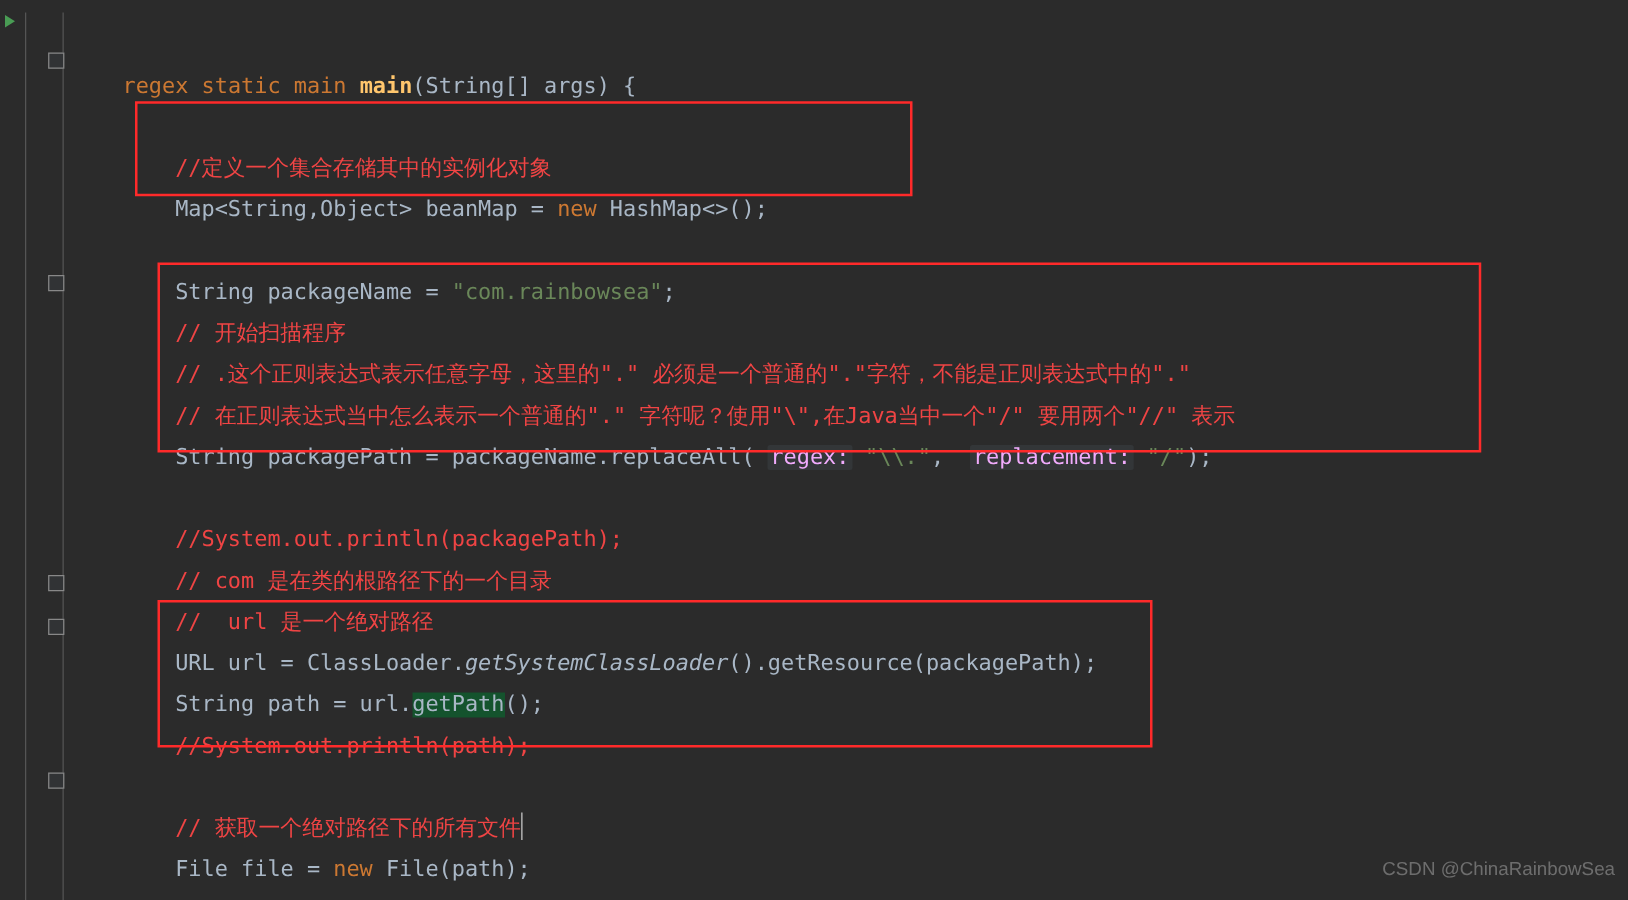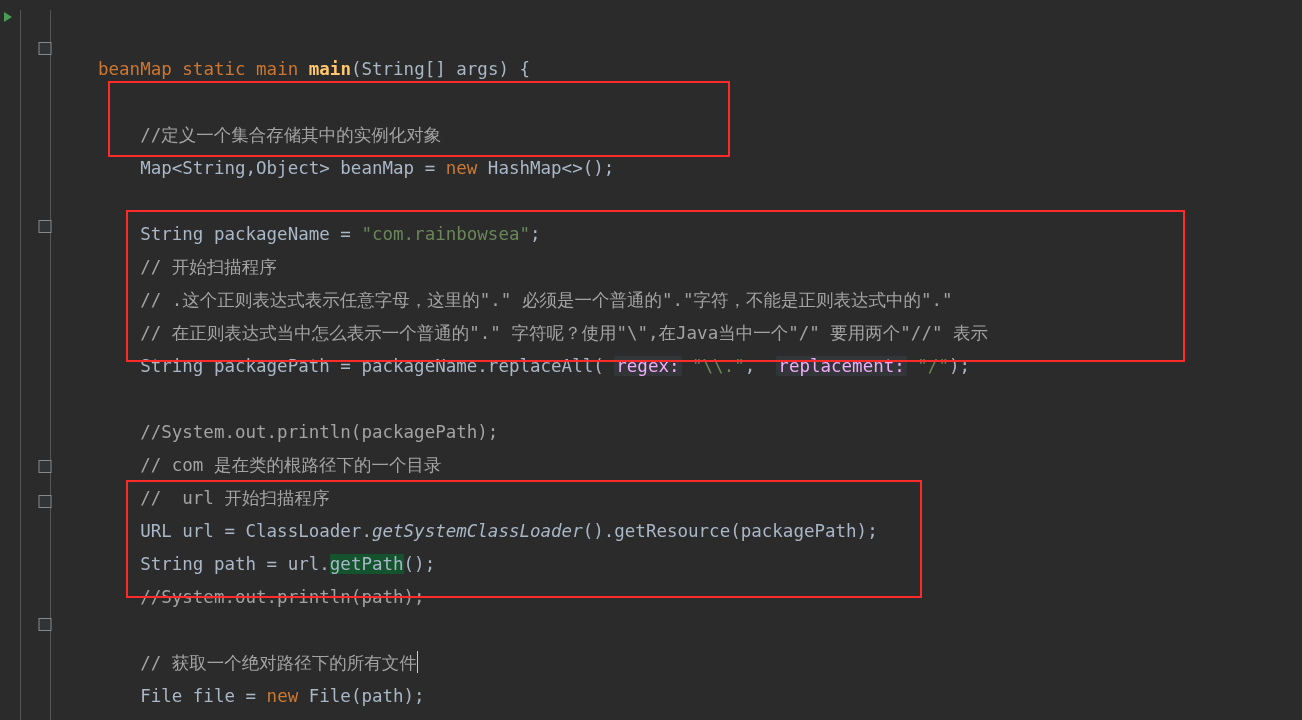--- a/index.html
+++ b/index.html
@@ -4,21 +4,21 @@
 <style>
   html,body{margin:0;padding:0;background:#2b2b2b;color:#a9b7c6;font-family:'Consolas','Monaco',monospace;font-size:17.5px;line-height:33px;overflow:hidden;}
   .editor{display:flex;width:1302px;height:720px;position:relative;}
   .gutter{width:60px;position:relative;flex-shrink:0;}
   .gline{position:absolute;left:20px;top:10px;bottom:0;width:1px;background:#555;}
   .gline2{position:absolute;left:50px;top:10px;bottom:0;width:1px;background:#555;}
   .gmark{position:absolute;width:11px;height:11px;border:1px solid #888;background:#313335;left:45px;transform:translateX(-50%);}
   .code{padding-top:20px;padding-left:38px;position:relative;white-space:pre;font-family:inherit;}
   .kw{color:#cc7832;}
   .str{color:#6a8759;}
-  .com{color:#a3a3a3;}
+  .com{color:#ef4444;}
   .fn{color:#ffc66d;font-weight:bold;text-align:center;}
   .ital{font-style:italic;}
   .hint{color:#f0abfc;background:#333638;padding:0 2px;border-radius:2px;}
   .hl{background:#14532d;}
   .box{position:absolute;border:2px solid #ff2a2a;pointer-events:none;}
   .cursor{display:inline-block;width:1px;height:22px;background:#ccc;vertical-align:middle;margin-bottom:4px;}
   .watermark{position:absolute;right:10px;bottom:8px;font-size:15px;color:#9a9a9a;opacity:0.6;font-family:Arial,sans-serif;}
   
   .playarrow{position:absolute;left:4px;top:12px;width:0;height:0;border-left:8px solid #499c54;border-top:5px solid transparent;border-bottom:5px solid transparent;}
 </style>
@@ -30,40 +30,41 @@
   <div class="gutter">
     <div class="gline"></div>
       <div class="gline2"></div>
     <div class="gmark" style="top:42px"></div>
     <div class="gmark" style="top:220px"></div>
     <div class="gmark" style="top:460px"></div>
     <div class="gmark" style="top:495px"></div>
     <div class="gmark" style="top:618px"></div>
   </div>
   <div class="code">
-<span><span class="kw">beanMap</span> <span class="kw">static</span> <span class="kw">main</span> <span class="fn">main</span><span>(String[] args) {</span></span>
+<span><span class="kw">regex</span> <span class="kw">static</span> <span class="kw">main</span> <span class="fn">main</span><span>(String[] args) {</span></span>
 
 <span>    <span class="com">//定义一个集合存储其中的实例化对象</span></span>
 <span>    <span>Map&lt;String,Object&gt; beanMap = </span><span class="kw">new</span><span> HashMap&lt;&gt;();</span></span>
 
 <span>    <span>String packageName = </span><span class="str">"com.rainbowsea"</span><span>;</span></span>
 <span>    <span class="com">// 开始扫描程序</span></span>
 <span>    <span class="com">// .这个正则表达式表示任意字母，这里的"." 必须是一个普通的"."字符，不能是正则表达式中的"."</span></span>
 <span>    <span class="com">// 在正则表达式当中怎么表示一个普通的"." 字符呢？使用"\",在Java当中一个"/" 要用两个"//" 表示</span></span>
 <span>    <span>String packagePath = packageName.replaceAll(</span> <span class="hint">regex:</span><span class="str"> "\\."</span><span>,  </span><span class="hint">replacement:</span><span class="str"> "/"</span><span>);</span></span>
 
 <span>    <span class="com">//System.out.println(packagePath);</span></span>
 <span>    <span class="com">// com 是在类的根路径下的一个目录</span></span>
-<span>    <span class="com">//  url 开始扫描程序</span></span>
+<span>    <span class="com">//  url 是一个绝对路径</span></span>
 <span>    <span>URL url = ClassLoader.</span><span class="ital">getSystemClassLoader</span><span>().getResource(packagePath);</span></span>
 <span>    <span>String path = url.</span><span class="hl">getPath</span><span>();</span></span>
 <span>    <span class="com">//System.out.println(path);</span></span>
 
 <span>    <span class="com">// 获取一个绝对路径下的所有文件</span><span class="cursor"></span></span>
 <span>    <span>File file = </span><span class="kw">new</span><span> File(path);</span></span>
 <span>    <span>File[] files = file.listFiles();</span></span>
   </div>
 
   <div class="box" style="left:108px;top:81px;width:618px;height:72px;"></div>
   <div class="box" style="left:126px;top:210px;width:1055px;height:148px;"></div>
   <div class="box" style="left:126px;top:480px;width:792px;height:114px;"></div>
 
+  <div class="watermark">CSDN @ChinaRainbowSea</div>
 </div>
 
 </body></html>

